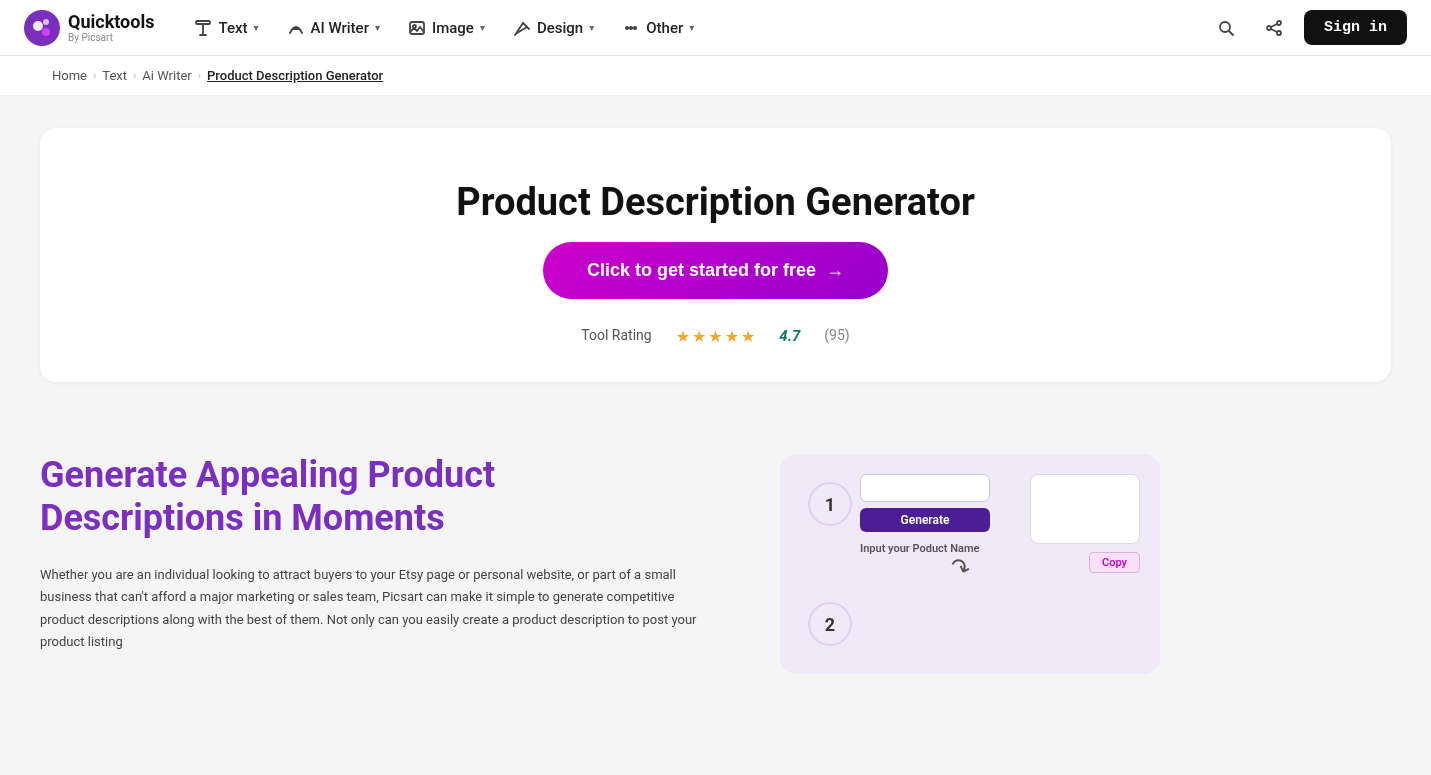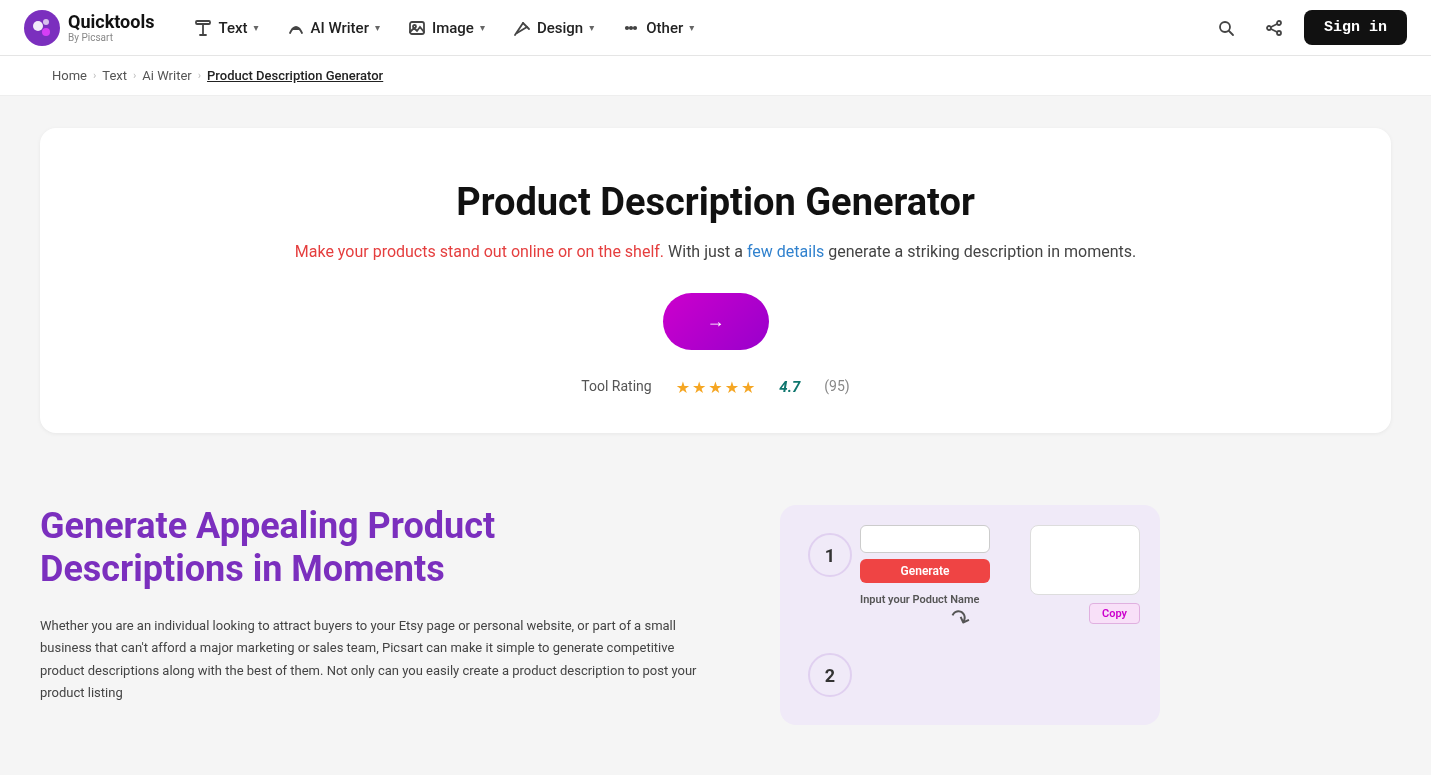--- a/index.html
+++ b/index.html
@@ -219,21 +219,21 @@
       gap: 6px;
     }
     .mock-input-box {
       width: 130px;
       height: 28px;
       border: 1.5px solid #ccc;
       border-radius: 6px;
       background: #fff;
     }
     .mock-generate-btn {
-      background: #ef4444;
+      background: #4c1d95;
       color: #fff;
       border: none;
       border-radius: 6px;
       padding: 5px 12px;
       font-size: 12px;
       font-weight: 600;
       width: 130px;
       text-align: center;
     }
     .mock-label {
@@ -381,27 +381,22 @@
   <a href="#">Text</a>
   <span class="sep">›</span>
   <a href="#">Ai Writer</a>
   <span class="sep">›</span>
   <span class="current">Product Description Generator</span>
 </div>
 
 <div class="hero-section">
   <div class="hero-card">
     <h1 class="hero-title">Product Description Generator</h1>
-    <p class="hero-subtitle">
-      <span style="color:#e53e3e;">Make your products stand out online or on the shelf.</span>
-      <span> With just a </span>
-      <span style="color:#3182ce;">few details</span>
-      <span> generate a striking description in moments.</span>
-    </p>
     <button class="cta-btn">
+      <span>Click to get started for free</span>
       <span>→</span>
     </button>
     <div class="rating-row">
       <span>Tool Rating</span>
       <div class="stars">
         <span class="star">★</span>
         <span class="star">★</span>
         <span class="star">★</span>
         <span class="star">★</span>
         <span class="star half">★</span>

